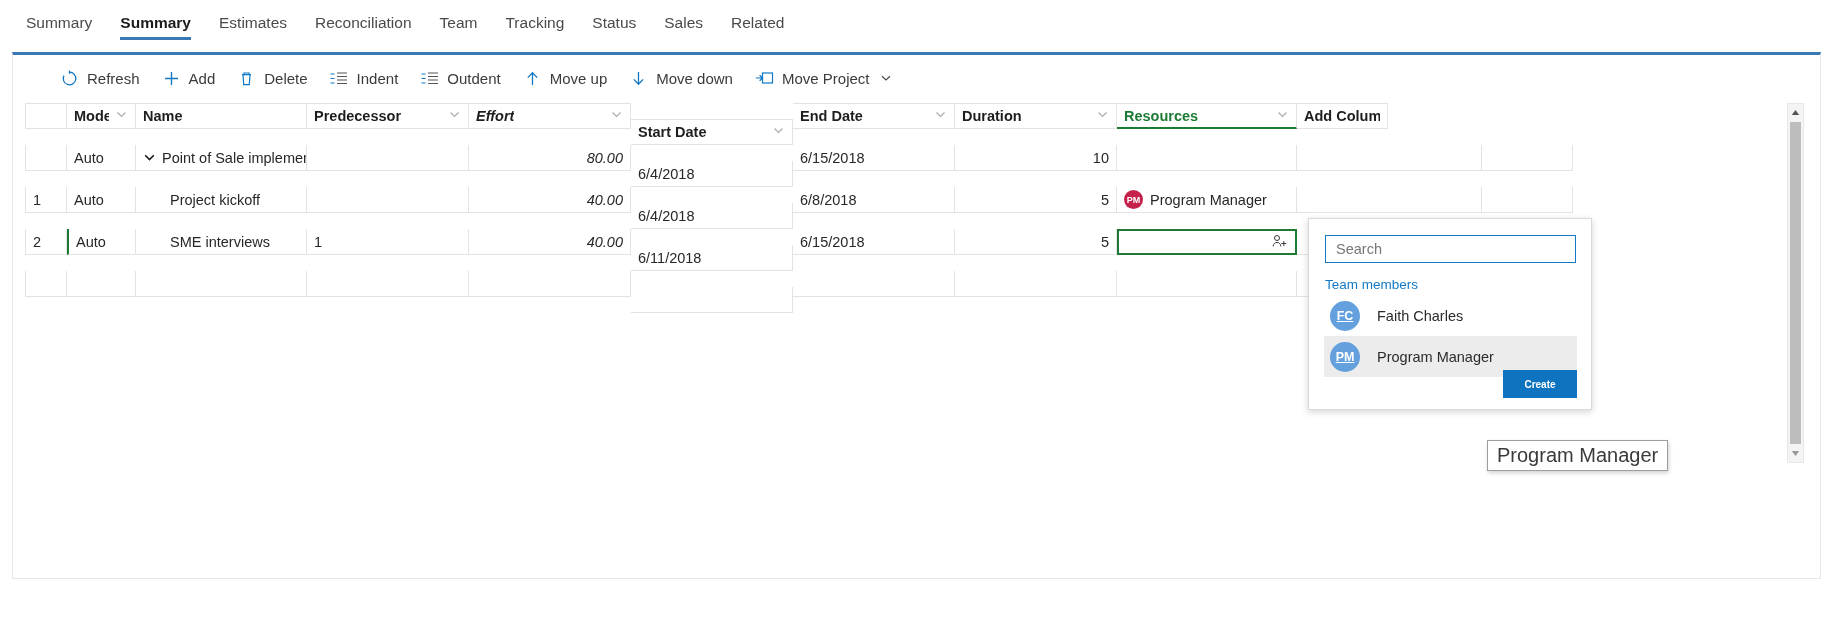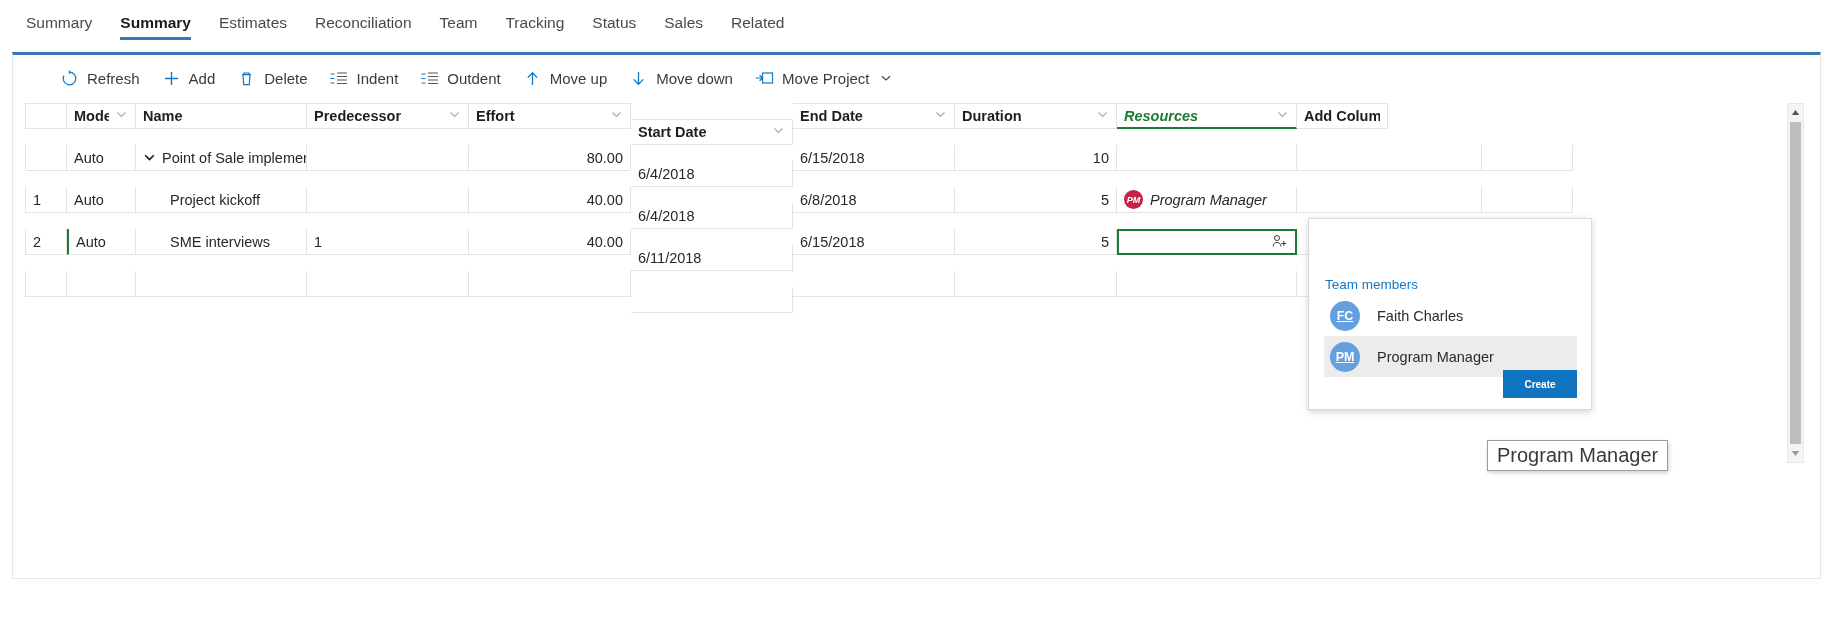--- a/index.html
+++ b/index.html
@@ -134,25 +134,25 @@
     color: #1d7a34;
     border-bottom: 2px solid #1d7a34;
   }
   .hcap { overflow: hidden; text-overflow: clip; }
   .hchev { flex: 0 0 auto; margin-left: 6px; opacity: .55; }
 
   .c-idx   { width: 42px; }
   .c-mode  { width: 69px; }
   .c-name  { width: 171px; }
   .c-pred  { width: 162px; }
-  .c-eff   { width: 162px; }
+  .c-eff   { width: 162px; font-style: italic; }
   .c-sdate { width: 162px; margin-top: 16px; }
   .c-edate { width: 162px; }
   .c-dur   { width: 162px; }
-  .c-res   { width: 180px; font-style: italic; }
+  .c-res   { width: 180px; }
   .c-cat   { width: 185px; }
   .c-add   { width: 91px; border-right: 1px solid #e3e3e3; }
 
   .num { justify-content: flex-end; }
   .indent1 { padding-left: 34px; }
   .expander {
     flex: 0 0 auto;
     margin-right: 6px;
     display: inline-flex;
     align-items: center;
@@ -572,20 +572,23 @@
       <span class="sb-thumb"></span>
       <span class="sb-arrow">
         <svg width="9" height="7" viewBox="0 0 9 7">
             <path d="M4.5 6L0.8 1h7.4z" fill="#9a9a9a"></path>
           </svg>
       </span>
     </div>
   </div>
 
   <div class="dropdown">
+    <div class="dd-search">
+      <input type="text" placeholder="Search" style="">
+    </div>
     <div class="dd-section">Team members</div>
     <div class="dd-list">
       <div class="dd-item">
         <span class="dd-av">FC</span>
         <span class="dd-name">Faith Charles</span>
       </div>
       <div class="dd-item sel">
         <span class="dd-av">PM</span>
         <span class="dd-name">Program Manager</span>
       </div>

